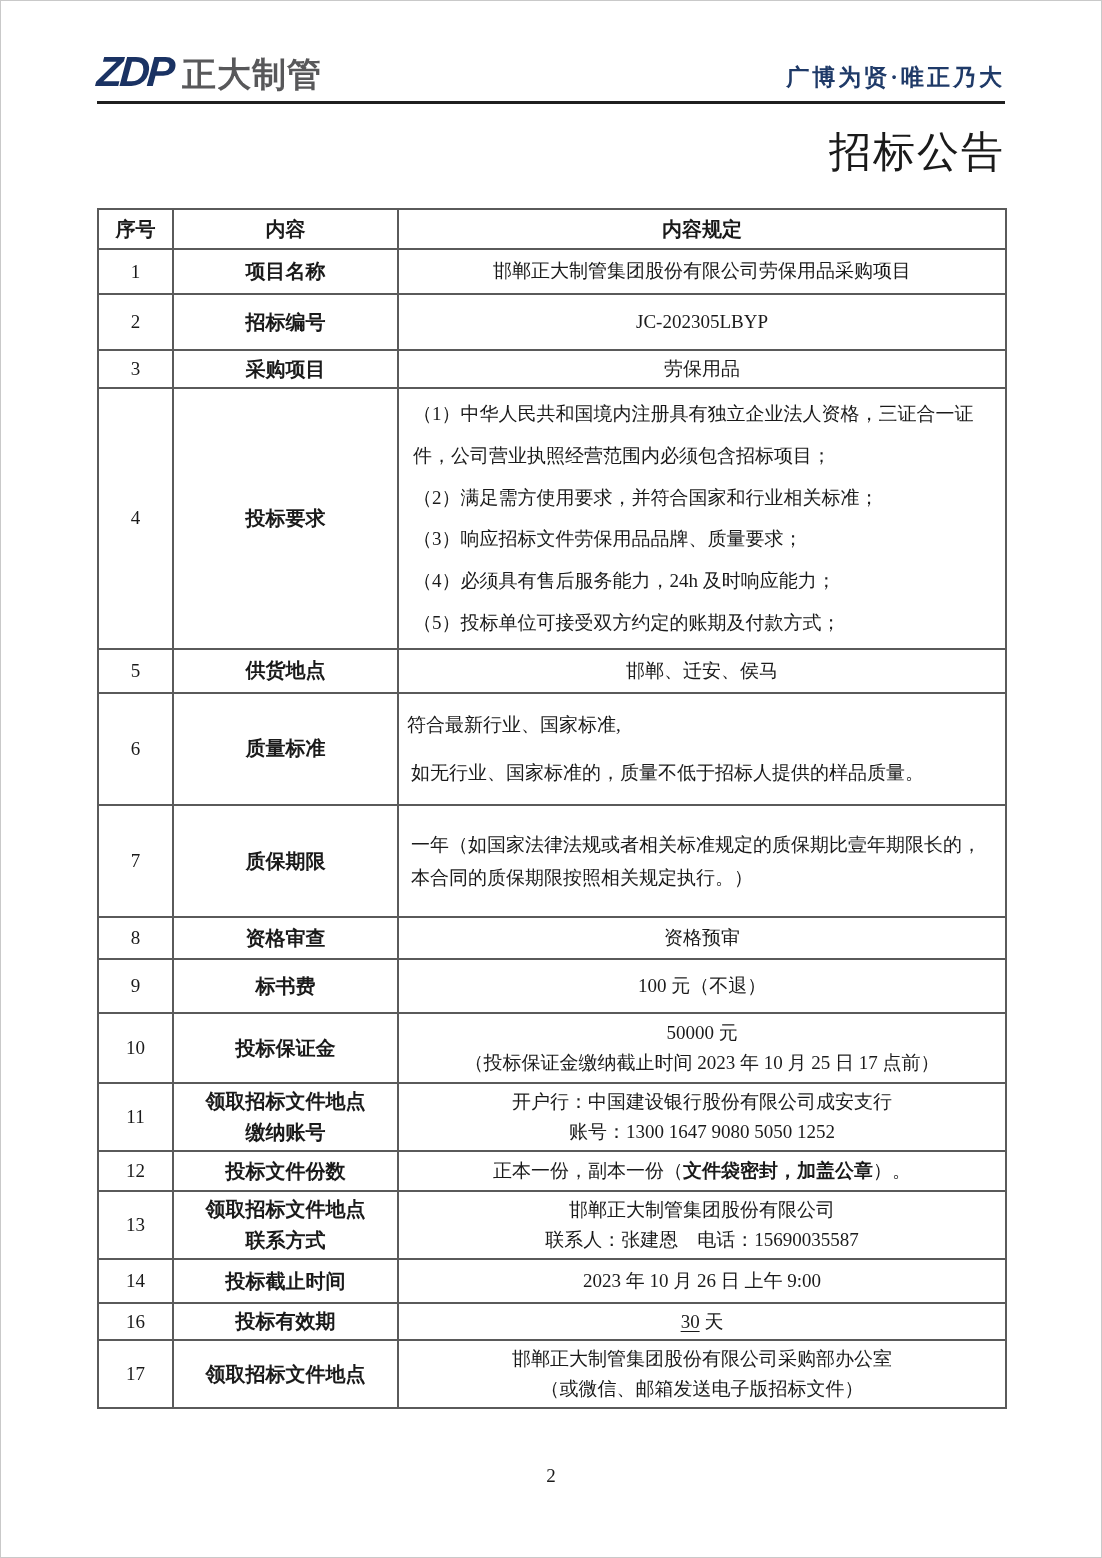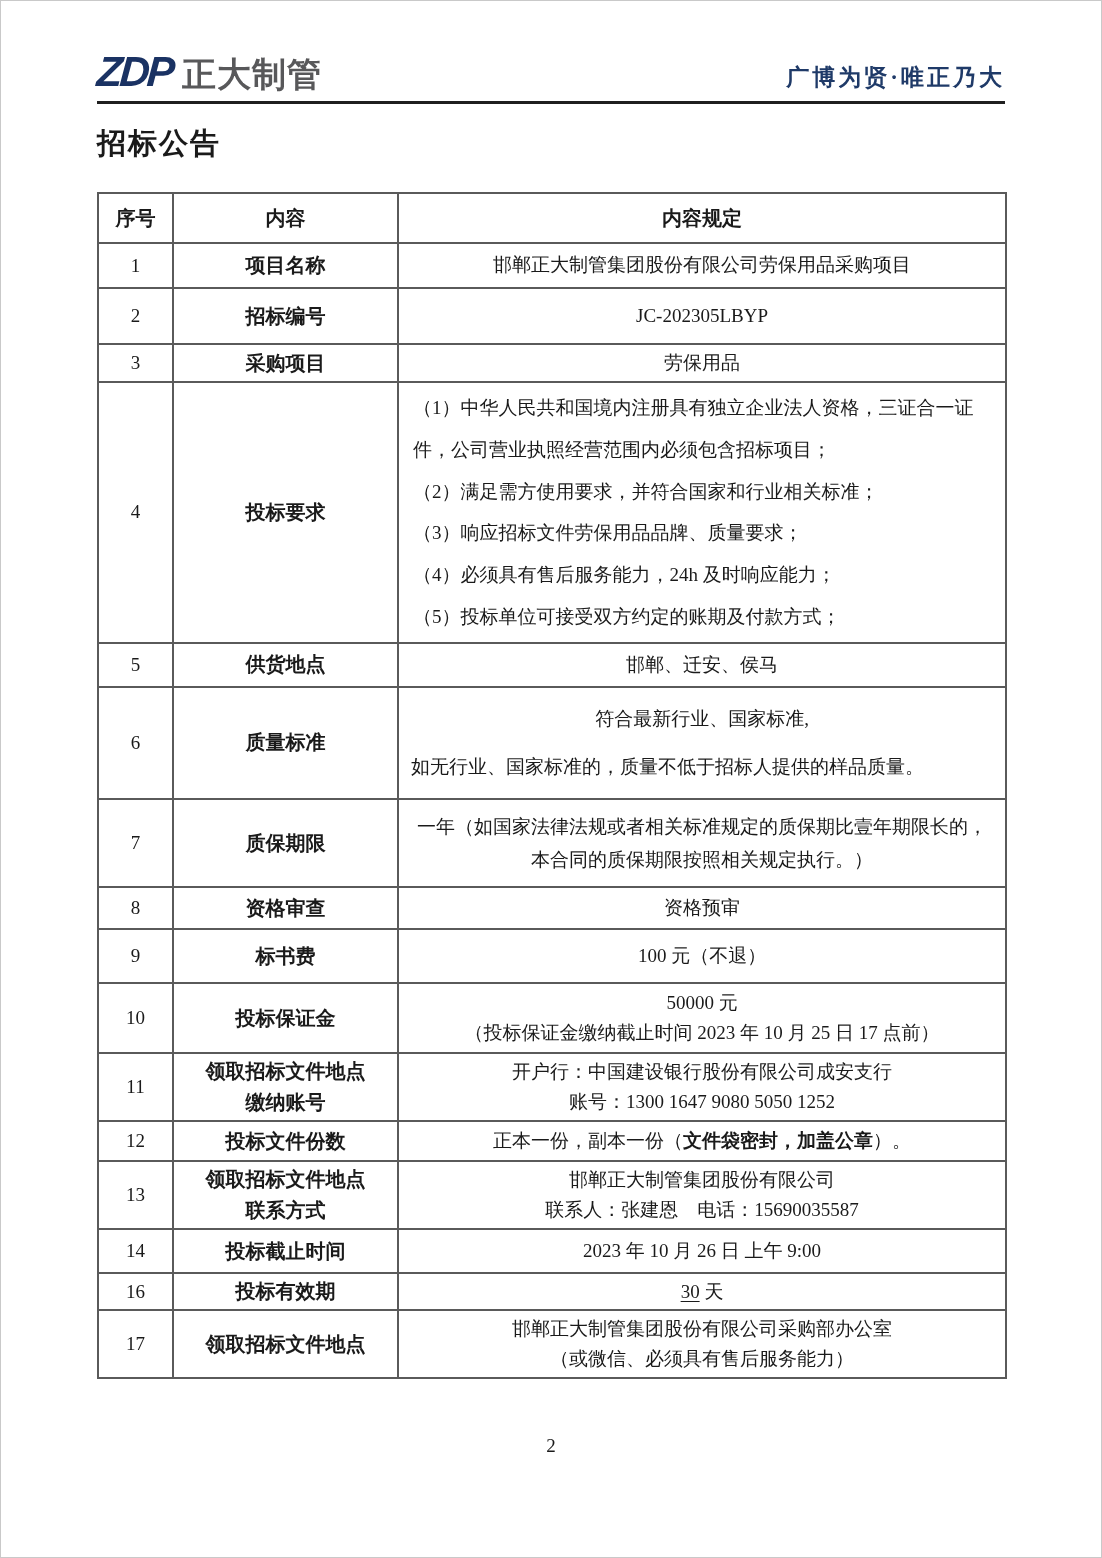--- a/index.html
+++ b/index.html
@@ -33,42 +33,42 @@
   .slogan{
     font-family:"Liberation Serif","DejaVu Serif",serif;
     font-weight:700;font-size:23px;color:#1f3a68;
     letter-spacing:3px;line-height:1;
     padding-bottom:4px;
   }
   .hdr-rule{border-bottom:3px solid #1f1f1f;}
   
   .doc-title{
     font-family:"Liberation Sans","DejaVu Sans",sans-serif;
-    font-weight:700;font-size:29px;
-    text-align:left;margin:20px 0 28px 0;
+    font-weight:400;font-size:42px;
+    text-align:right;margin:20px 0 28px 0;
     letter-spacing:2px;
   }
   
   table{border-collapse:collapse;table-layout:fixed;width:908px;}
   col.c1{width:75px;} col.c2{width:225px;} col.c3{width:608px;}
   th,td{
     border:2px solid #5a5a5a;
     vertical-align:middle;
     padding:2px 6px;
     font-size:19px;
   }
   th{font-weight:700;font-size:20px;text-align:center;}
   td.no{text-align:center;font-size:19px;}
   td.label{text-align:center;font-weight:700;font-size:20px;line-height:1.55;}
   td.val{text-align:center;line-height:1.6;}
-  td.val-left{text-align:center;line-height:1.75;padding:10px 12px;}
+  td.val-left{text-align:left;line-height:1.75;padding:22px 12px;}
   td.req{text-align:left;padding:4px 14px;}
   td.req .item{line-height:2.2;}
   td.two-gap{padding:10px 8px;}
-  td.two-gap .l1{text-align:center;margin-bottom:22px;}
+  td.two-gap .l1{text-align:left;margin-bottom:22px;}
   td.two-gap .l2{text-align:left;padding:0 4px;}
   .u{text-decoration:underline;text-underline-offset:3px;}
   .b{font-weight:700;}
   
   .pageno{
     text-align:center;font-size:19px;
     margin-top:56px;
   }
 </style>
 </head>
@@ -88,21 +88,21 @@
   <h1 class="doc-title">招标公告</h1>
 
   <table>
     <colgroup>
         <col class="c1">
         <col class="c2">
         <col class="c3">
       </colgroup>
 
     <tbody>
-        <tr style="height:50px;">
+        <tr style="height:40px;">
       <th>序号</th>
       <th>内容</th>
       <th>内容规定</th>
     </tr>
 
     <tr style="height:45px;">
       <td class="no">1</td>
       <td class="label">项目名称</td>
       <td class="val">邯郸正大制管集团股份有限公司劳保用品采购项目</td>
     </tr>
@@ -214,21 +214,21 @@
       <td class="no">16</td>
       <td class="label">投标有效期</td>
       <td class="val"><span class="u">30</span><span> 天</span></td>
     </tr>
 
     <tr style="height:68px;">
       <td class="no">17</td>
       <td class="label">领取招标文件地点</td>
       <td class="val">
         <div>邯郸正大制管集团股份有限公司采购部办公室</div>
-        <div>（或微信、必须具有售后服务能力）</div>
+        <div>（或微信、邮箱发送电子版招标文件）</div>
       </td>
     </tr>
 
   </tbody>
     </table>
 
   <div class="pageno">2</div>
 
 </div>
 

